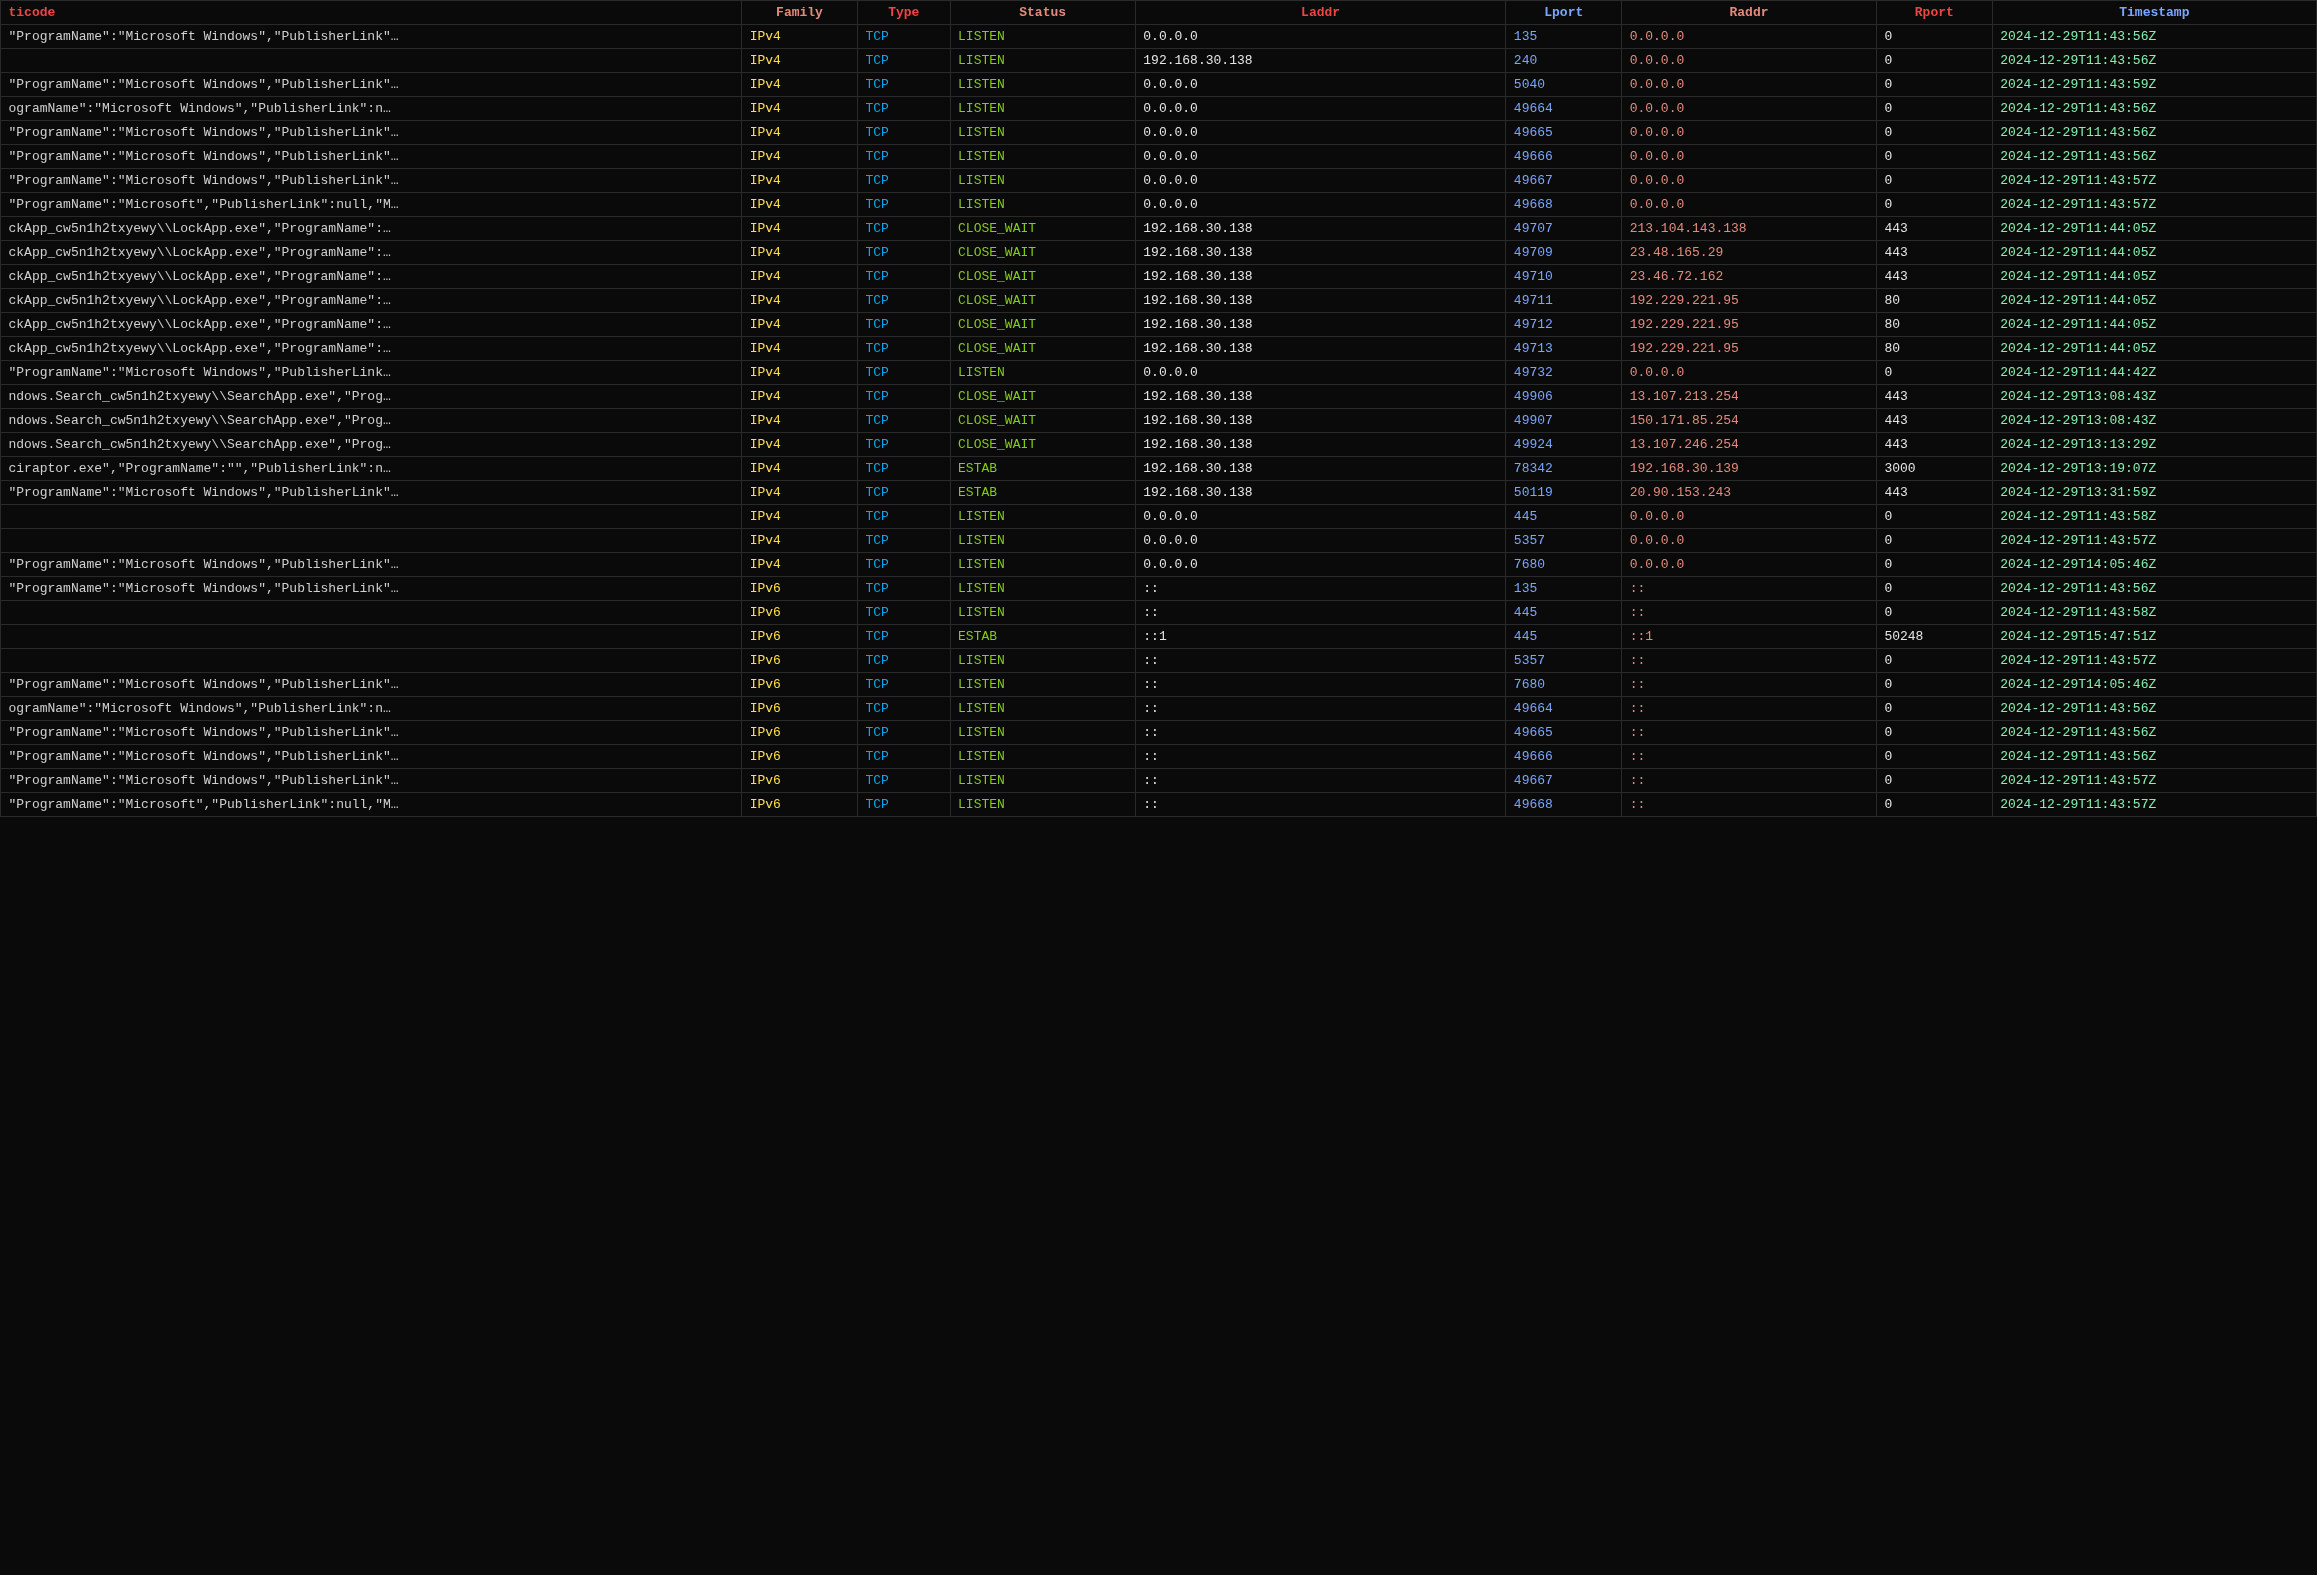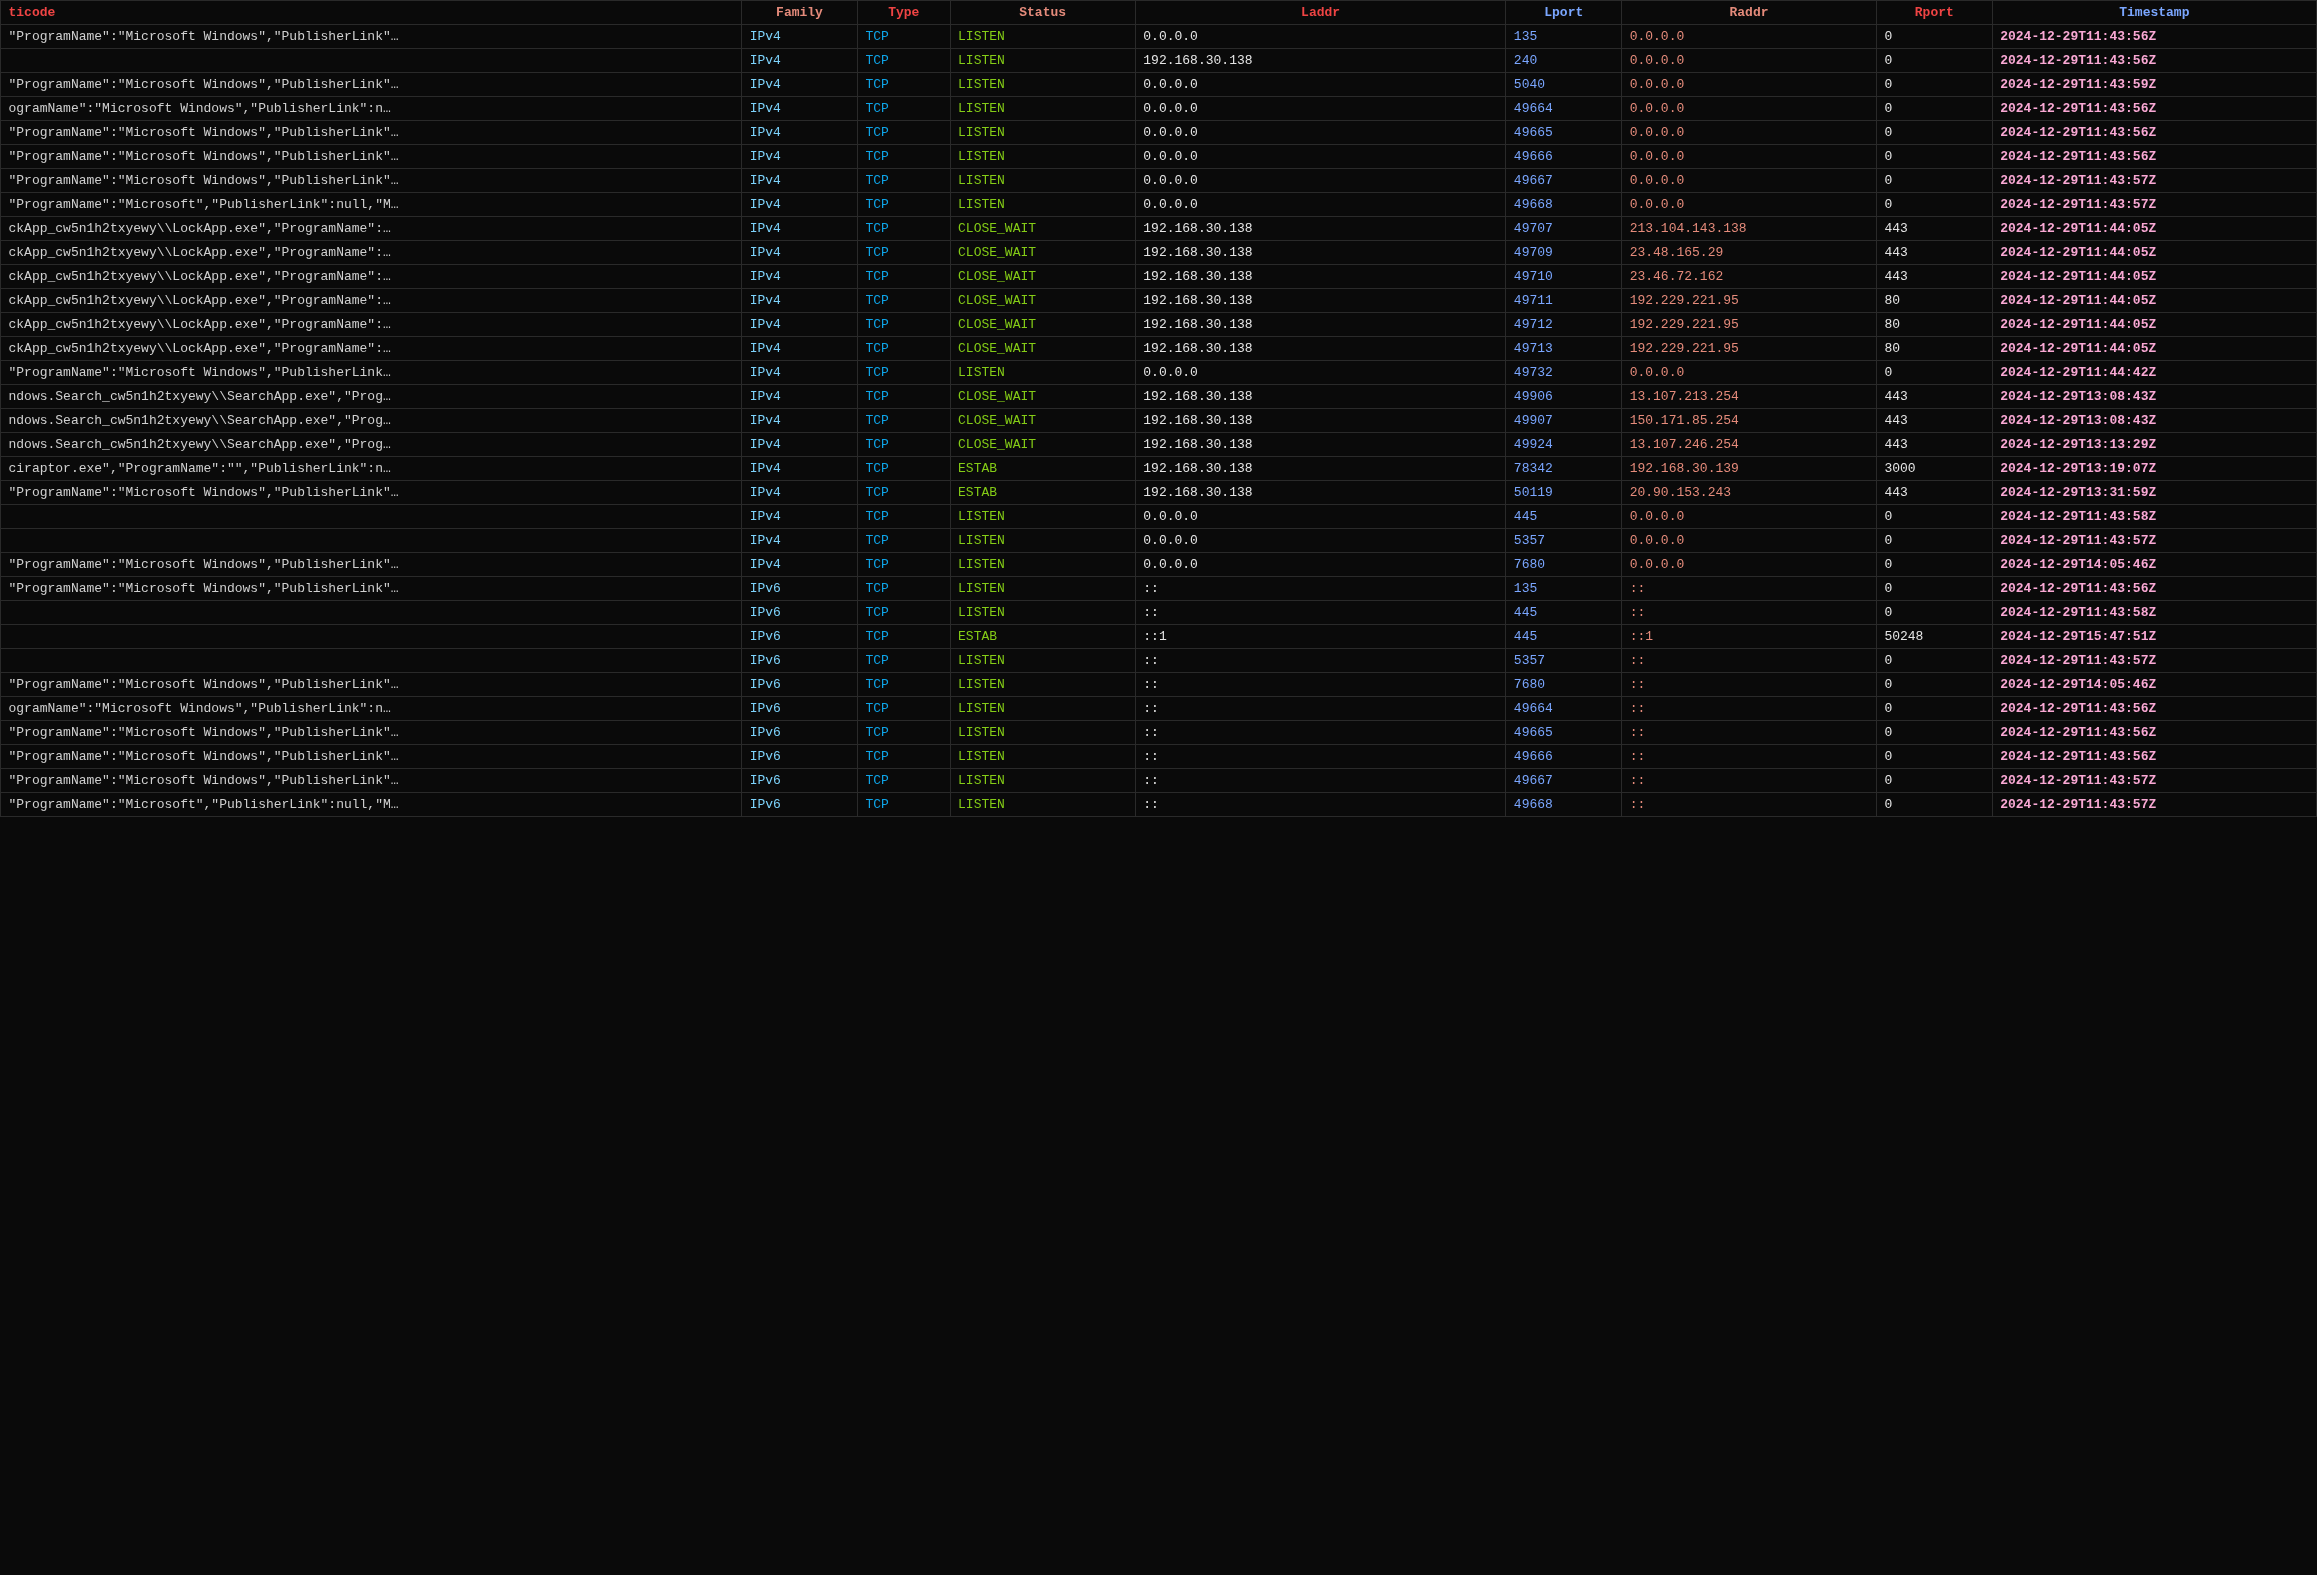--- a/index.html
+++ b/index.html
@@ -31,28 +31,28 @@
   }
   thead th {
     color: #e58b7b;
     text-align: center;
     font-weight: 600;
   }
   thead th.blue-h   { color: #7aa6ff; }
   thead th.pink-h   { color: #e58b7b; }
   thead th.white-h  { color: #ef4444; margin-top: 20px; }
   td.col-code   { color: #d0d0d0; }
-  td.col-family { color: #7dd3fc; }
+  td.col-family { color: #fde047; }
   td.col-type   { color: #0ea5e9; }
   td.col-status { color: #84cc16; }
   td.col-laddr  { color: #e5e5e5; }
   td.col-lport  { color: #7aa6ff; margin-top: 16px; }
   td.col-raddr  { color: #e58b7b; }
   td.col-rport  { color: #e5e5e5; }
-  td.col-ts     { color: #f9a8d4; font-weight: bold; }
+  td.col-ts     { color: #86efac; }
   tbody tr.highlight td {
     outline: 1.9px solid #6dff5e;
     outline-offset: -0.9px;
     background: rgba(109,255,94,0.04);
   }
   tbody tr.highlight {
     outline: 1.9px solid #6dff5e;
   }
   
   .w-code   { width: 32%; }

